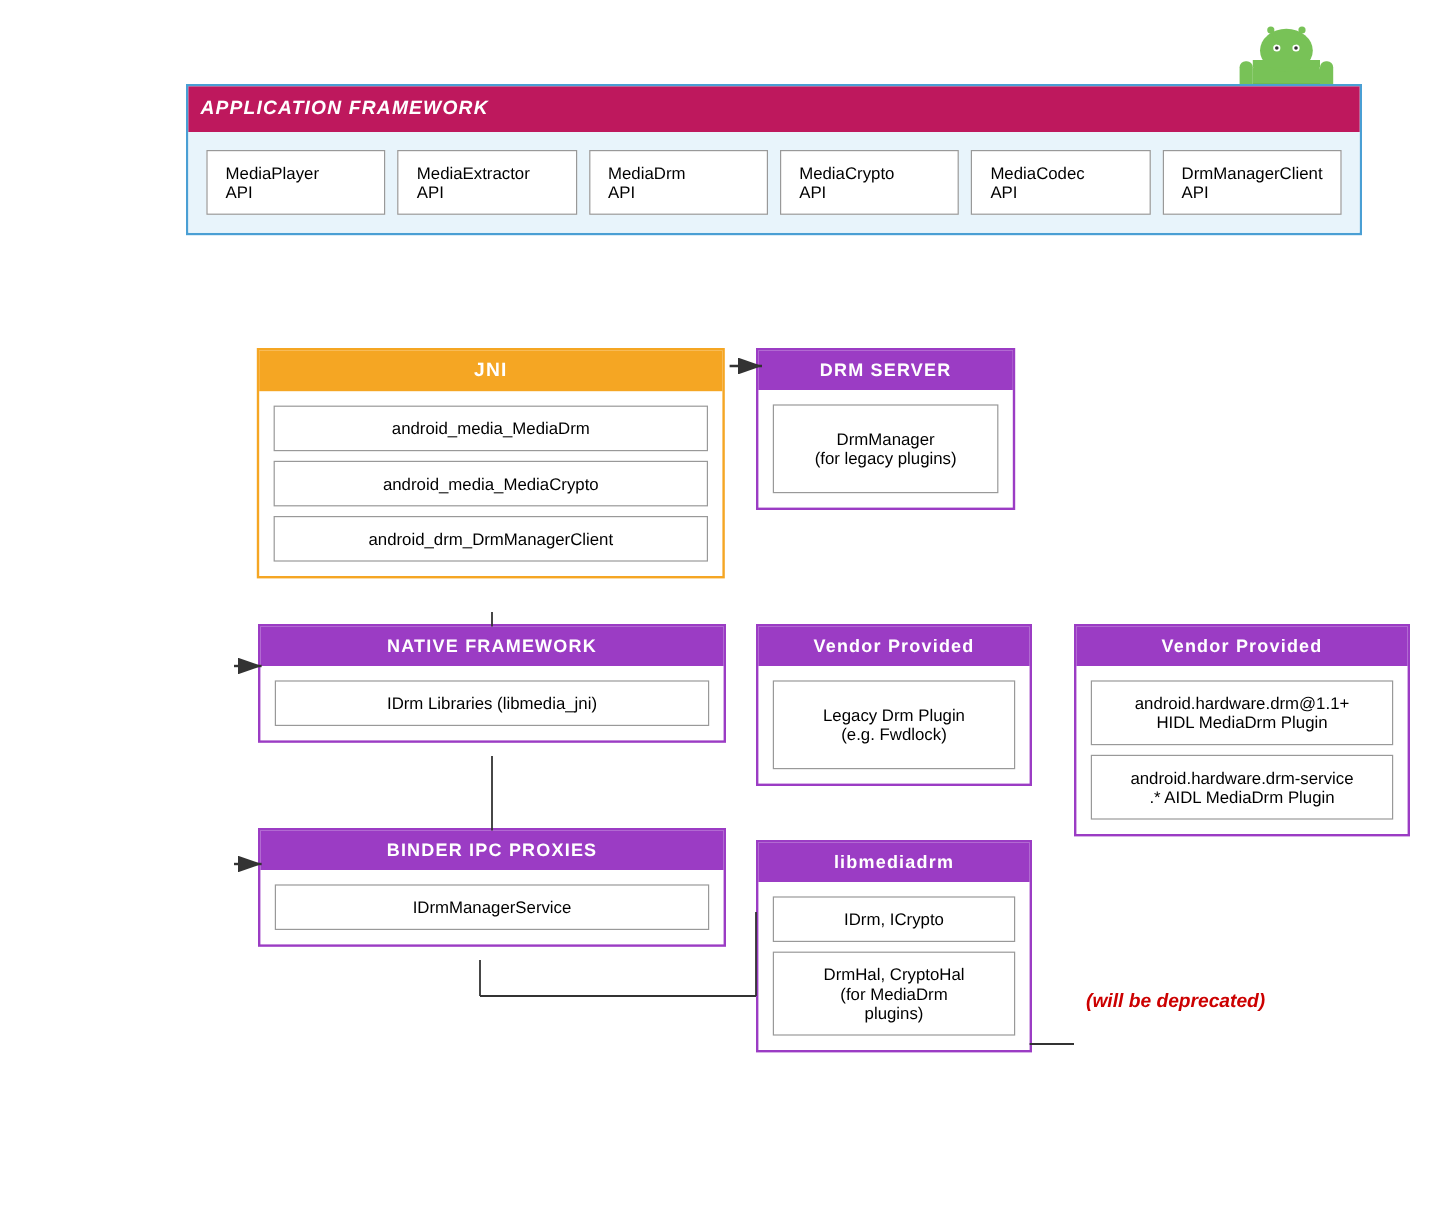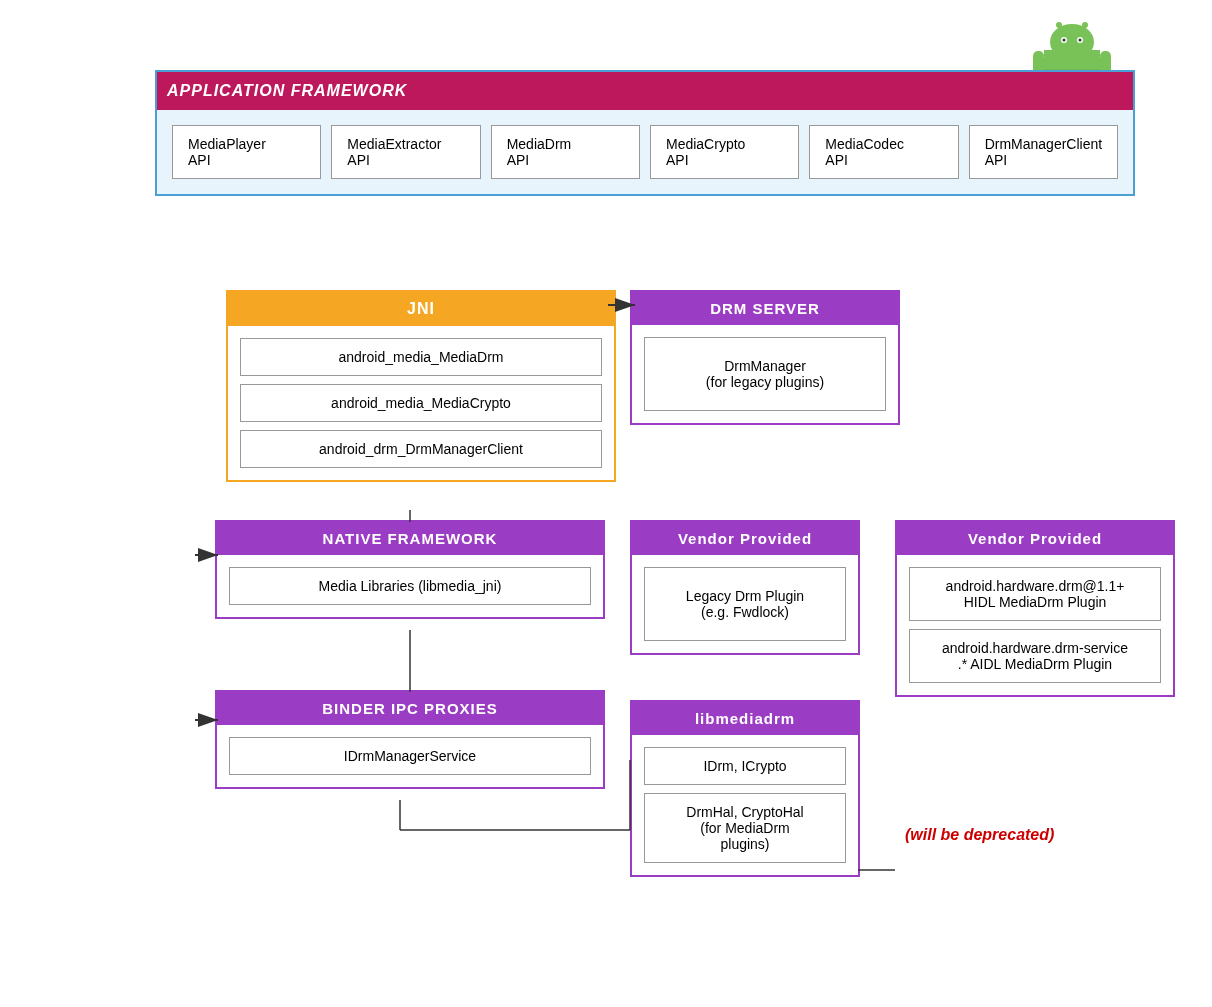--- a/index.html
+++ b/index.html
@@ -54,21 +54,21 @@
       text-align: left;
       font-size: 14px;
       min-width: 100px;
       flex: 1;
     }
 
     
     .jni-section {
       position: absolute;
       top: 290px;
-      left: 226px;
+      left: 214px;
       width: 390px;
       border: 2px solid #f5a623;
       background: white;
     }
 
     .jni-header {
       background: #f5a623;
       color: white;
       text-align: center;
       padding: 8px;
@@ -128,21 +128,21 @@
 
     .binder-body {
       padding: 12px;
     }
 
     
     .drm-server {
       position: absolute;
       top: 290px;
       left: 630px;
-      width: 270px;
+      width: 216px;
       border: 2px solid #9b3cc4;
       background: white;
     }
 
     .drm-body {
       padding: 12px;
     }
 
     
     .vendor-left {
@@ -269,21 +269,21 @@
     <div class="jni-body">
       <div class="item-box">android_media_MediaDrm</div>
       <div class="item-box">android_media_MediaCrypto</div>
       <div class="item-box">android_drm_DrmManagerClient</div>
     </div>
   </div>
 
   <div class="native-framework">
     <div class="purple-header">NATIVE FRAMEWORK</div>
     <div class="native-body">
-      <div class="item-box">Media Libraries (libmedia_jni)</div>
+      <div class="item-box">IDrm Libraries (libmedia_jni)</div>
     </div>
   </div>
 
   <div class="binder-ipc">
     <div class="purple-header">BINDER IPC PROXIES</div>
     <div class="binder-body">
       <div class="item-box">IDrmManagerService</div>
     </div>
   </div>
 

